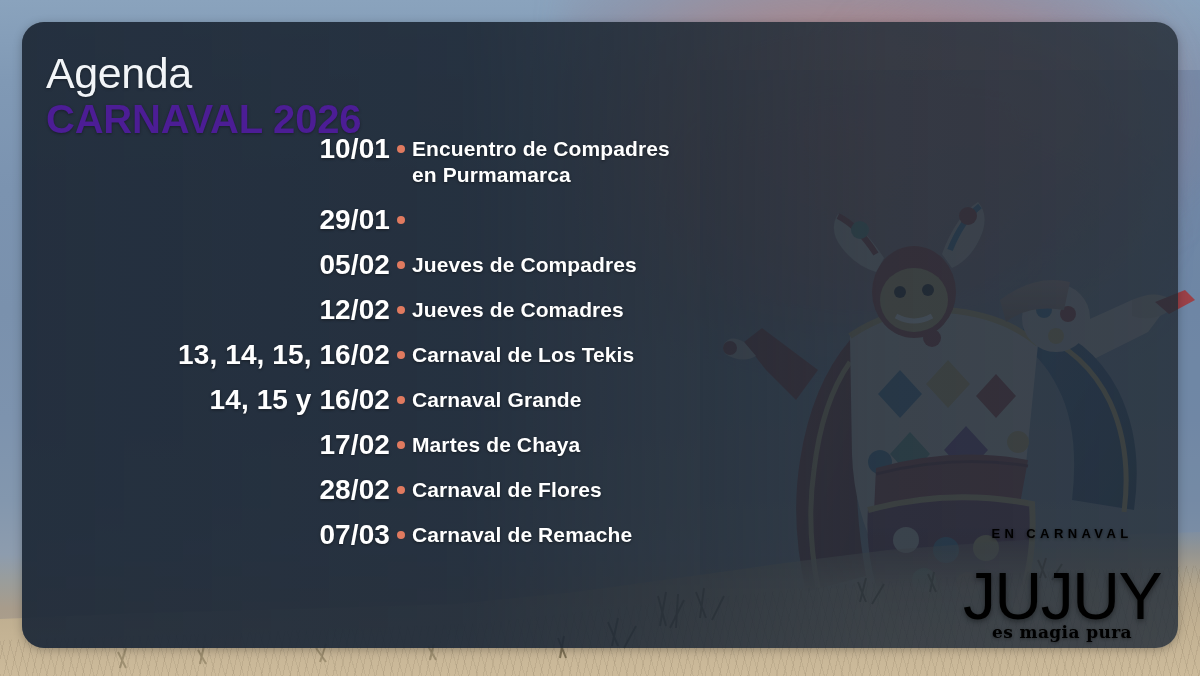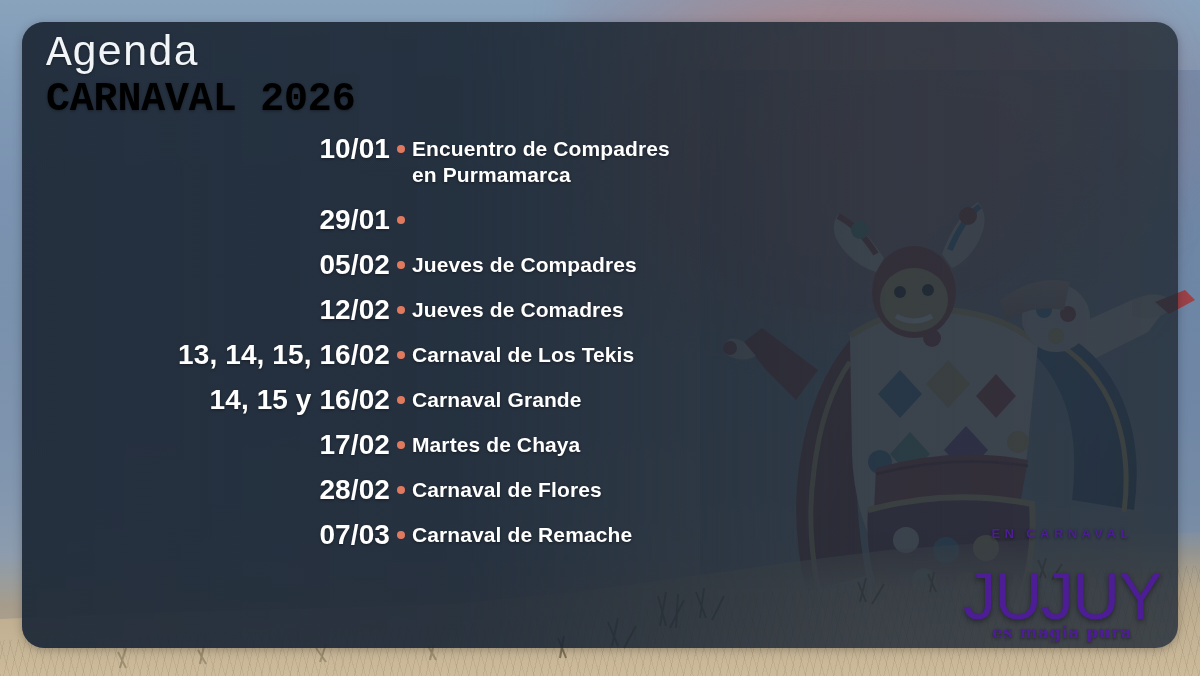--- a/index.html
+++ b/index.html
@@ -127,38 +127,37 @@
        rgba(28,40,56,0.66) 0%,
        rgba(28,40,56,0.60) 38%,
        rgba(30,40,52,0.34) 58%,
        rgba(30,40,52,0.10) 74%,
        rgba(30,40,52,0.02) 100%);
   }
 
   
   .header {
     position: absolute;
-    left: 46px; top: 32px;
+    left: 46px; top: 52px;
     color: #ffffff;
     text-shadow: 0 1px 3px rgba(0,0,0,0.35);
-    font-family: Liberation Mono, monospace;
   }
   .title-agenda {
     font-size: 43px;
     font-weight: 400;
     letter-spacing: -0.4px;
     line-height: 1.02;
     color: #f2f5f8;
   }
   .title-main {
     font-size: 40px;
     font-weight: 700;
     letter-spacing: -0.2px;
     line-height: 1.18;
-    color: #000000;
+    color: #4c1d95;
   }
 
   
   .agenda-list {
     position: absolute;
     left: 46px; top: 136px;
     width: 700px;
   }
   .agenda-row {
     display: flex;
@@ -202,21 +201,21 @@
     text-shadow: 0 1px 3px rgba(0,0,0,0.45);
     white-space: pre-line;
   }
 
   
   .logo {
     position: absolute;
     right: 38px; bottom: 32px;
     width: 200px;
     text-align: center;
-    color: #4c1d95;
+    color: #000000;
   }
   .logo-kicker {
     font-size: 13px;
     font-weight: 700;
     letter-spacing: 4.4px;
     margin-bottom: 2px;
     text-shadow: 0 1px 3px rgba(0,0,0,0.4);
   }
   .logo-word {
     font-size: 66px;

